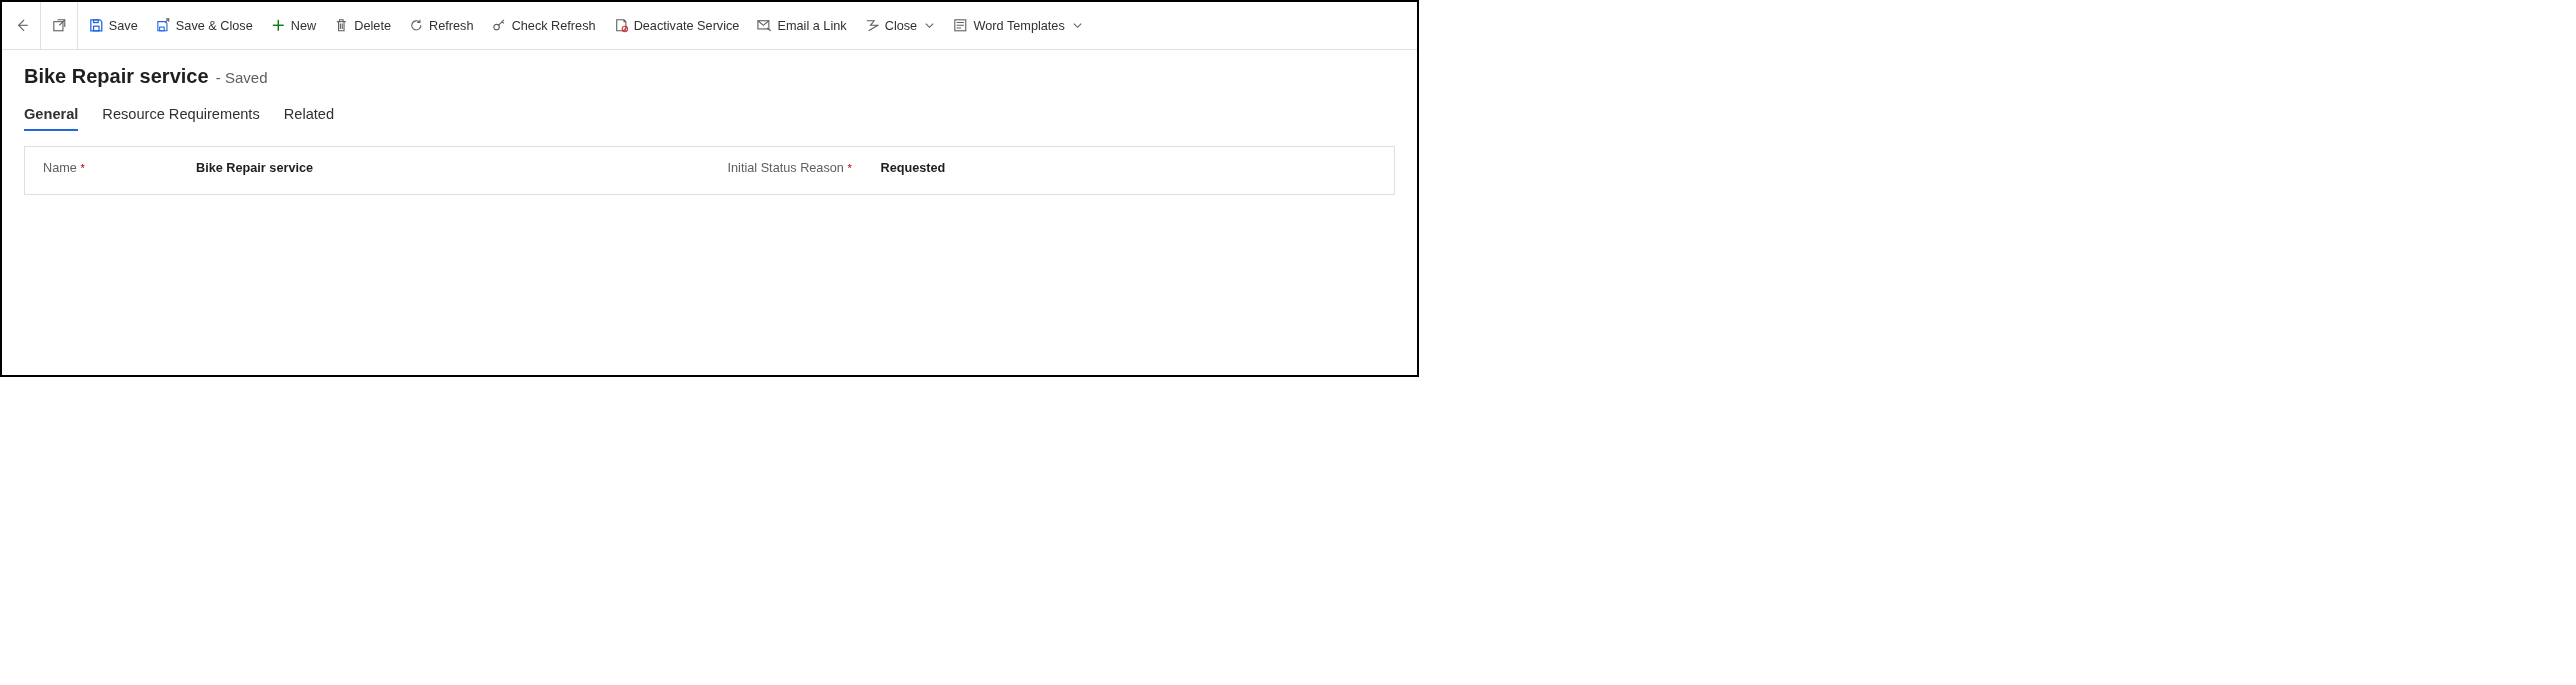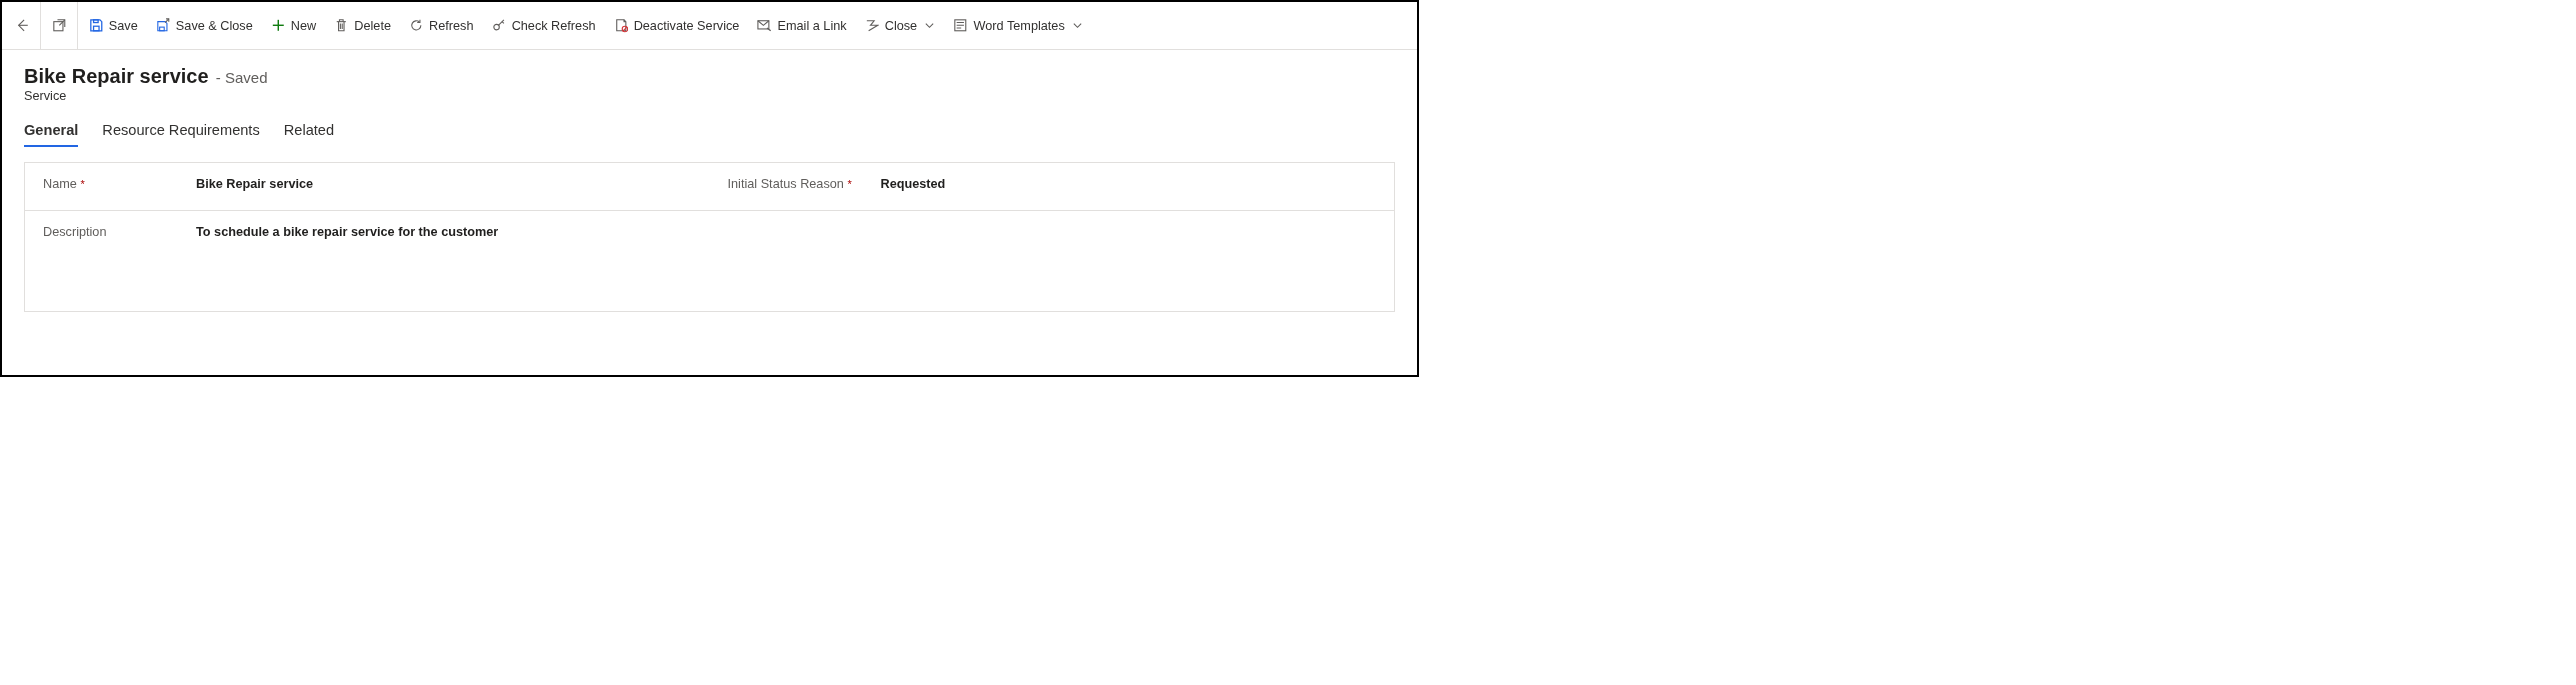--- a/index.html
+++ b/index.html
@@ -257,21 +257,20 @@
         </svg>
     </span>
   </div>
 </div>
 
 <div class="header-block">
   <div class="page-title-line">
     <span class="page-title">Bike Repair service</span>
     <span class="saved-label">- Saved</span>
   </div>
-  <div class="entity-label">Service</div>
 </div>
 
 <div class="tabs">
   <div class="tab active">General</div>
   <div class="tab">Resource Requirements</div>
   <div class="tab">Related</div>
 </div>
 
 <div class="form-panel">
   <div class="form-row">
@@ -283,22 +282,14 @@
       <div class="fld-value">Bike Repair service</div>
     </div>
     <div class="form-cell">
       <div class="fld-label">
         <span>Initial Status Reason</span>
         <span class="req">*</span>
       </div>
       <div class="fld-value">Requested</div>
     </div>
   </div>
-  <div class="form-row tall">
-    <div class="form-cell">
-      <div class="fld-label">
-        <span>Description</span>
-      </div>
-      <div class="fld-value normal">To schedule a bike repair service for the customer</div>
-    </div>
-  </div>
 </div>
 
 
 </body></html>

